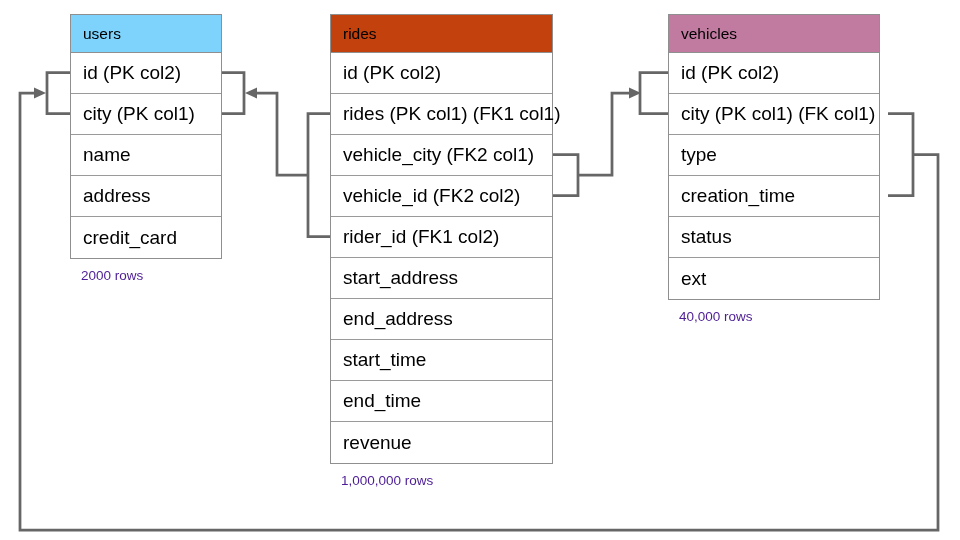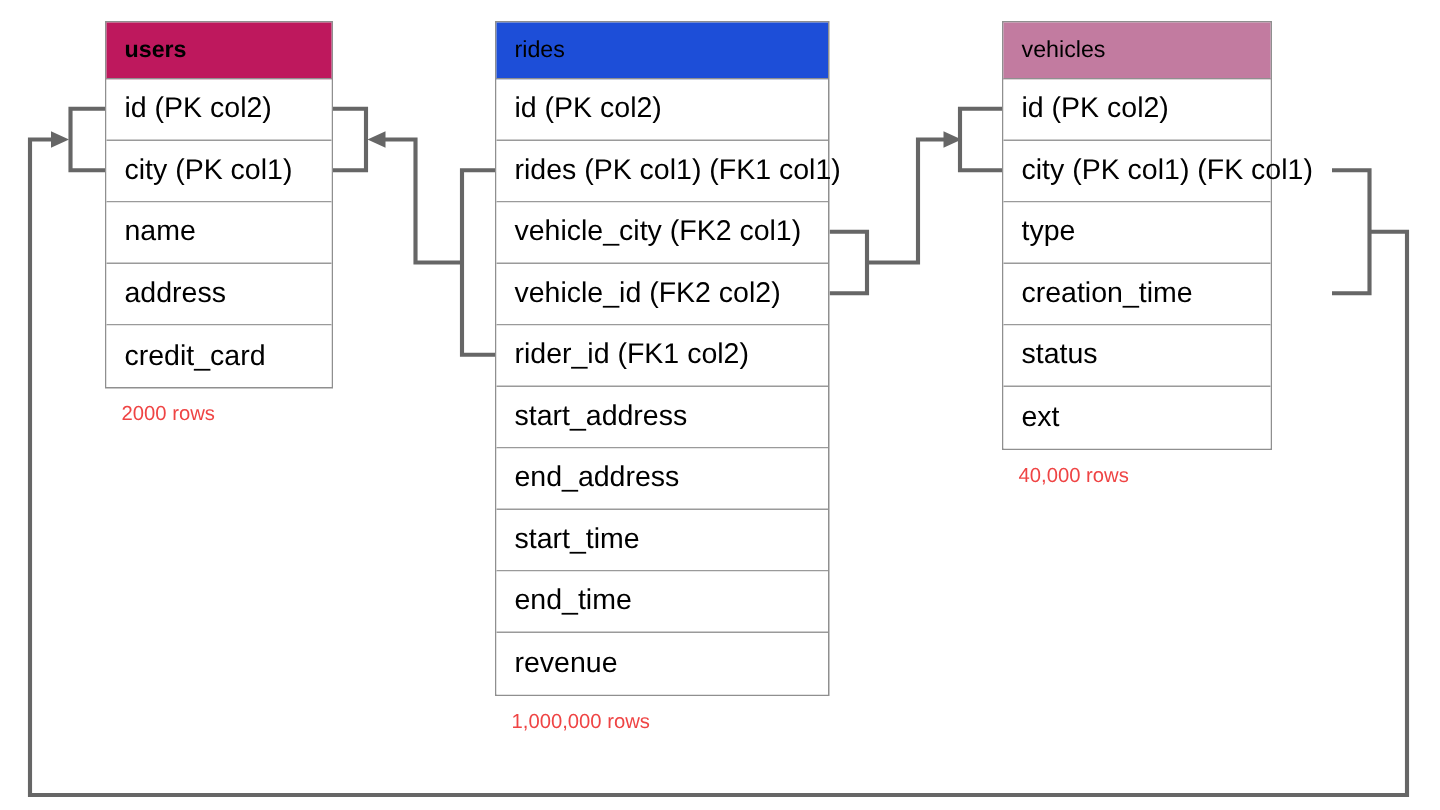--- a/index.html
+++ b/index.html
@@ -20,25 +20,25 @@
     font-size:15.5px;color:#000;
   }
   .trow{
     height:41px;box-sizing:border-box;border-bottom:1px solid #9a9a9a;
     display:flex;align-items:center;padding-left:12px;
     font-size:19px;background:#ffffff;white-space:nowrap;
   }
   .trow:last-child{border-bottom:none;}
   .rowcount{
     position:absolute;top:calc(100% + 10px);left:10px;
-    font-size:13.5px;color:#ef4444;white-space:nowrap;
+    font-size:13.5px;color:#4c1d95;white-space:nowrap;
   }
   .t-users{left:70px;width:152px;}
   .t-rides{left:330px;width:223px;}
-  .t-vehicles{left:668px;width:180px;}
+  .t-vehicles{left:668px;width:212px;}
 </style>
 </head>
 <body>
 
 <div class="canvas">
 
   <svg class="connectors" viewBox="0 0 960 540" xmlns="http://www.w3.org/2000/svg">
     <g>
       <path class="connector-line" d="M222,72.5 H244 V113.5 H222" style="stroke: rgb(102, 102, 102);"></path>
       <path class="connector-line" d="M253,93 H277 V175 H308" style="stroke: rgb(102, 102, 102);"></path>
@@ -53,33 +53,33 @@
     </g>
     <g>
       <path class="connector-line" d="M888,113.5 H913 V195.5 H888" style="stroke: rgb(102, 102, 102);"></path>
       <path class="connector-line" d="M913,154.5 H938 V530 H20 V93 H36" style="stroke: rgb(102, 102, 102);"></path>
       <path class="connector-line" d="M70,72.5 H47 V113.5 H70" style="stroke: rgb(102, 102, 102);"></path>
       <polygon class="connector-arrow" points="46,93 34,87.5 34,98.5" style="fill: rgb(102, 102, 102);"></polygon>
     </g>
   </svg>
 
   <div class="table t-users">
-    <div class="thead" style="background: #be185d; font-weight: bold;">users</div>
+    <div class="thead" style="background: #7dd3fc;">users</div>
     <div>
         <div class="trow">id (PK col2)</div>
         <div class="trow">city (PK col1)</div>
         <div class="trow">name</div>
         <div class="trow">address</div>
         <div class="trow">credit_card</div>
       </div>
     <div class="rowcount">2000 rows</div>
   </div>
 
   <div class="table t-rides">
-    <div class="thead" style="background: #1d4ed8;">rides</div>
+    <div class="thead" style="background: #c2410c;">rides</div>
     <div>
         <div class="trow">id (PK col2)</div>
         <div class="trow">rides (PK col1) (FK1 col1)</div>
         <div class="trow">vehicle_city (FK2 col1)</div>
         <div class="trow">vehicle_id (FK2 col2)</div>
         <div class="trow">rider_id (FK1 col2)</div>
         <div class="trow">start_address</div>
         <div class="trow">end_address</div>
         <div class="trow">start_time</div>
         <div class="trow">end_time</div>

